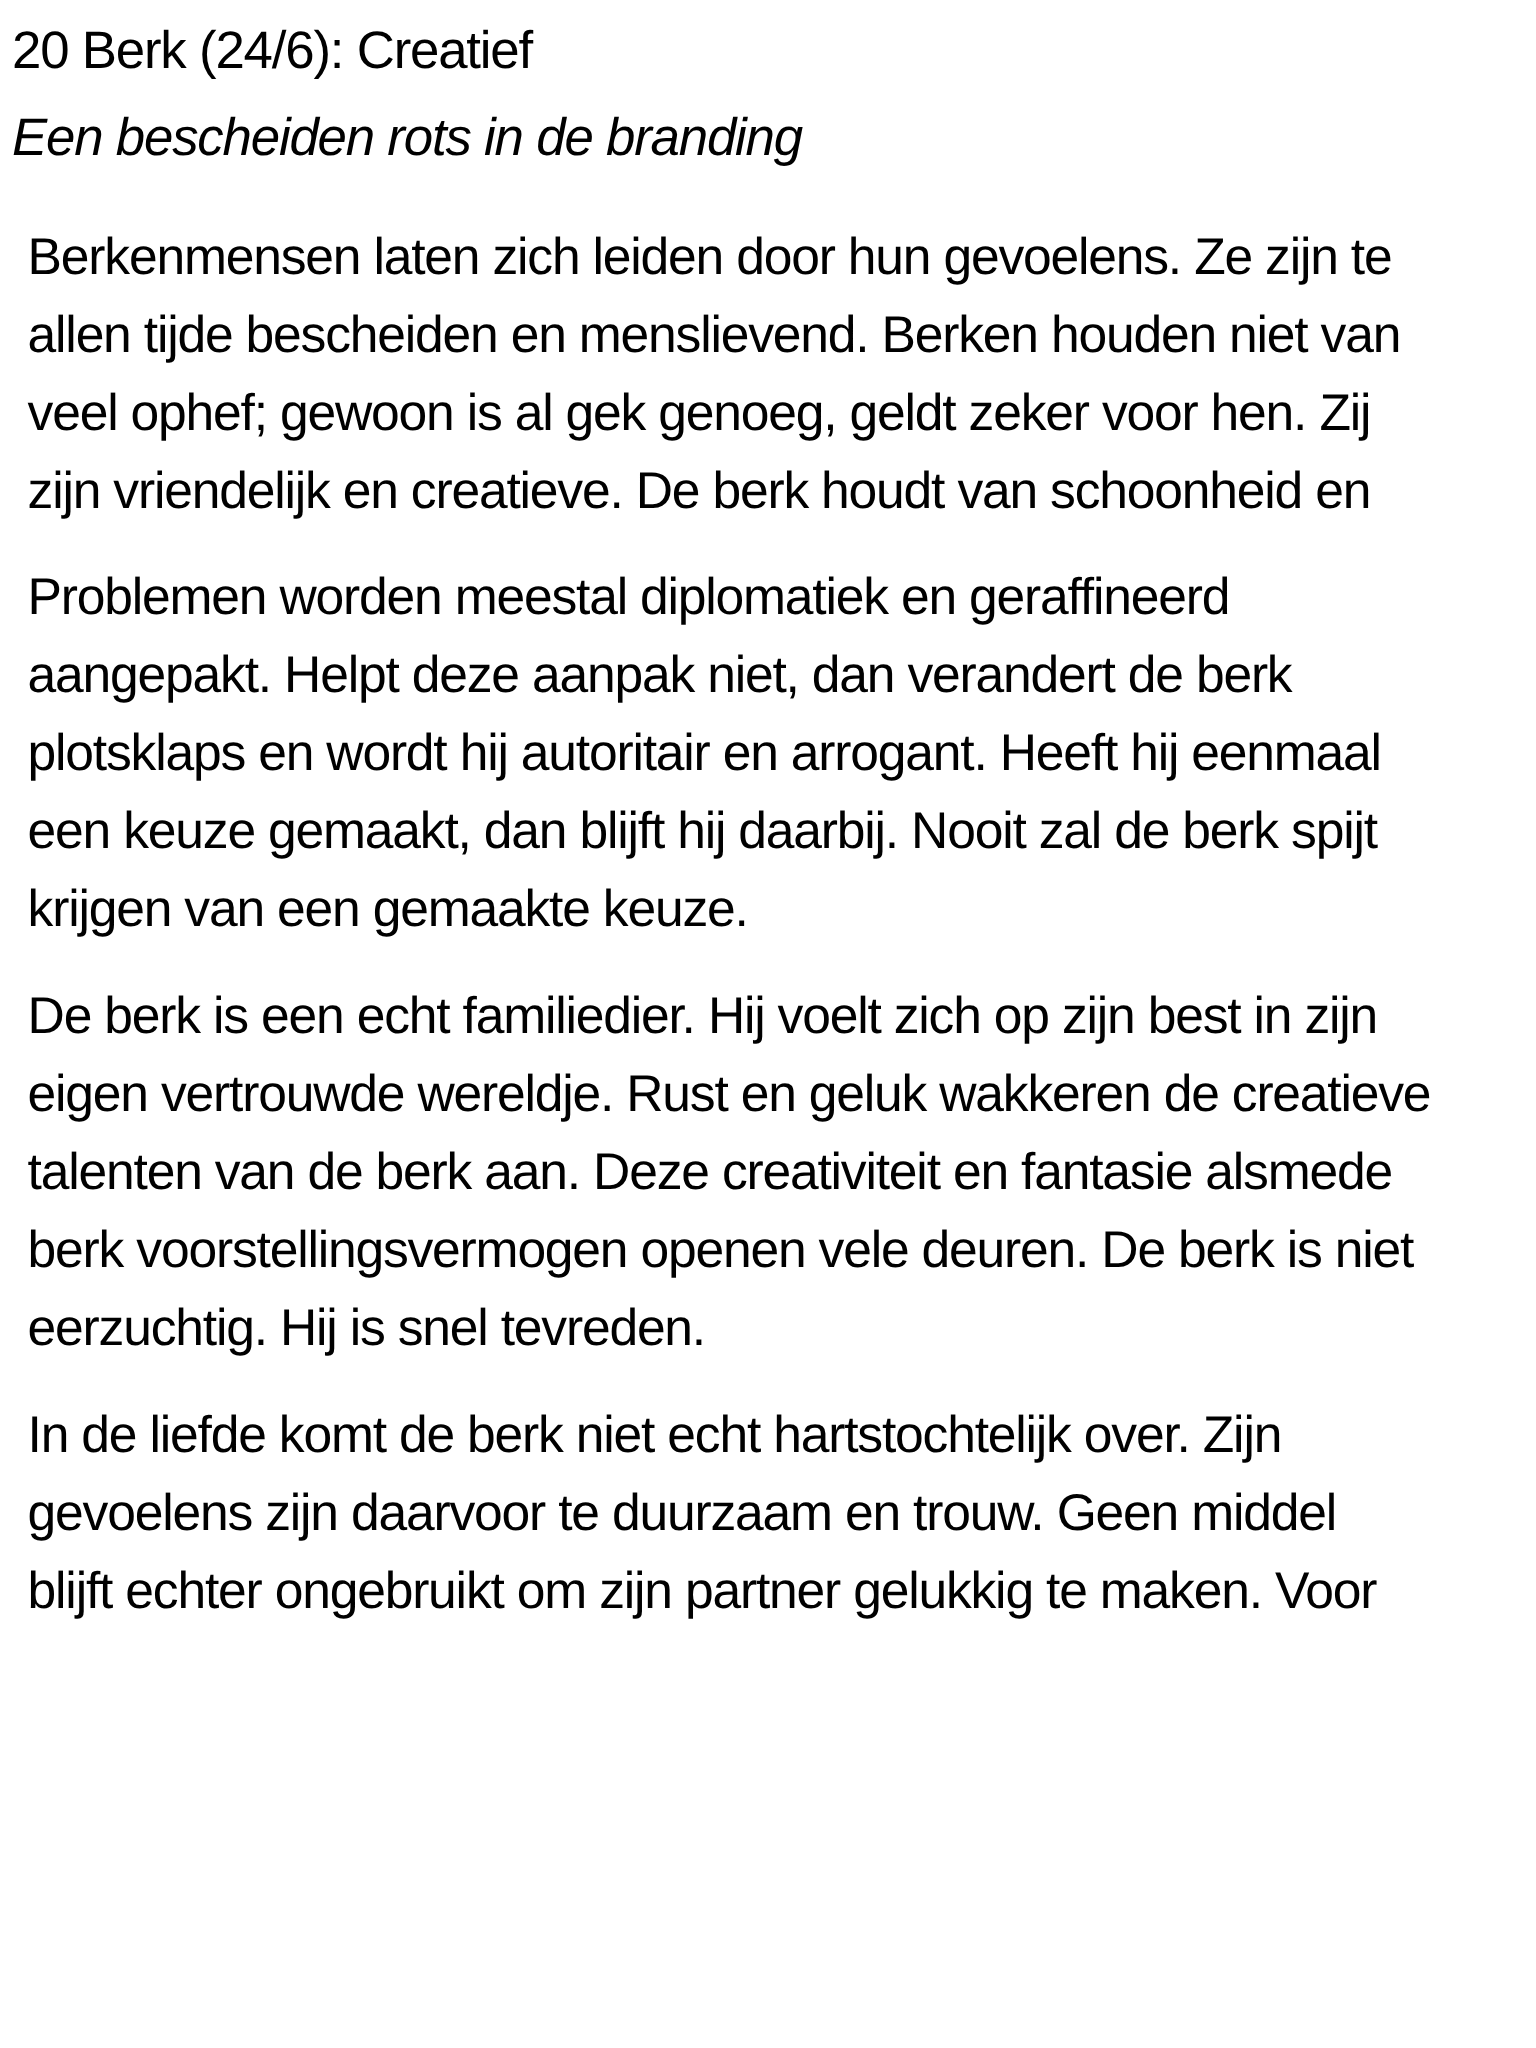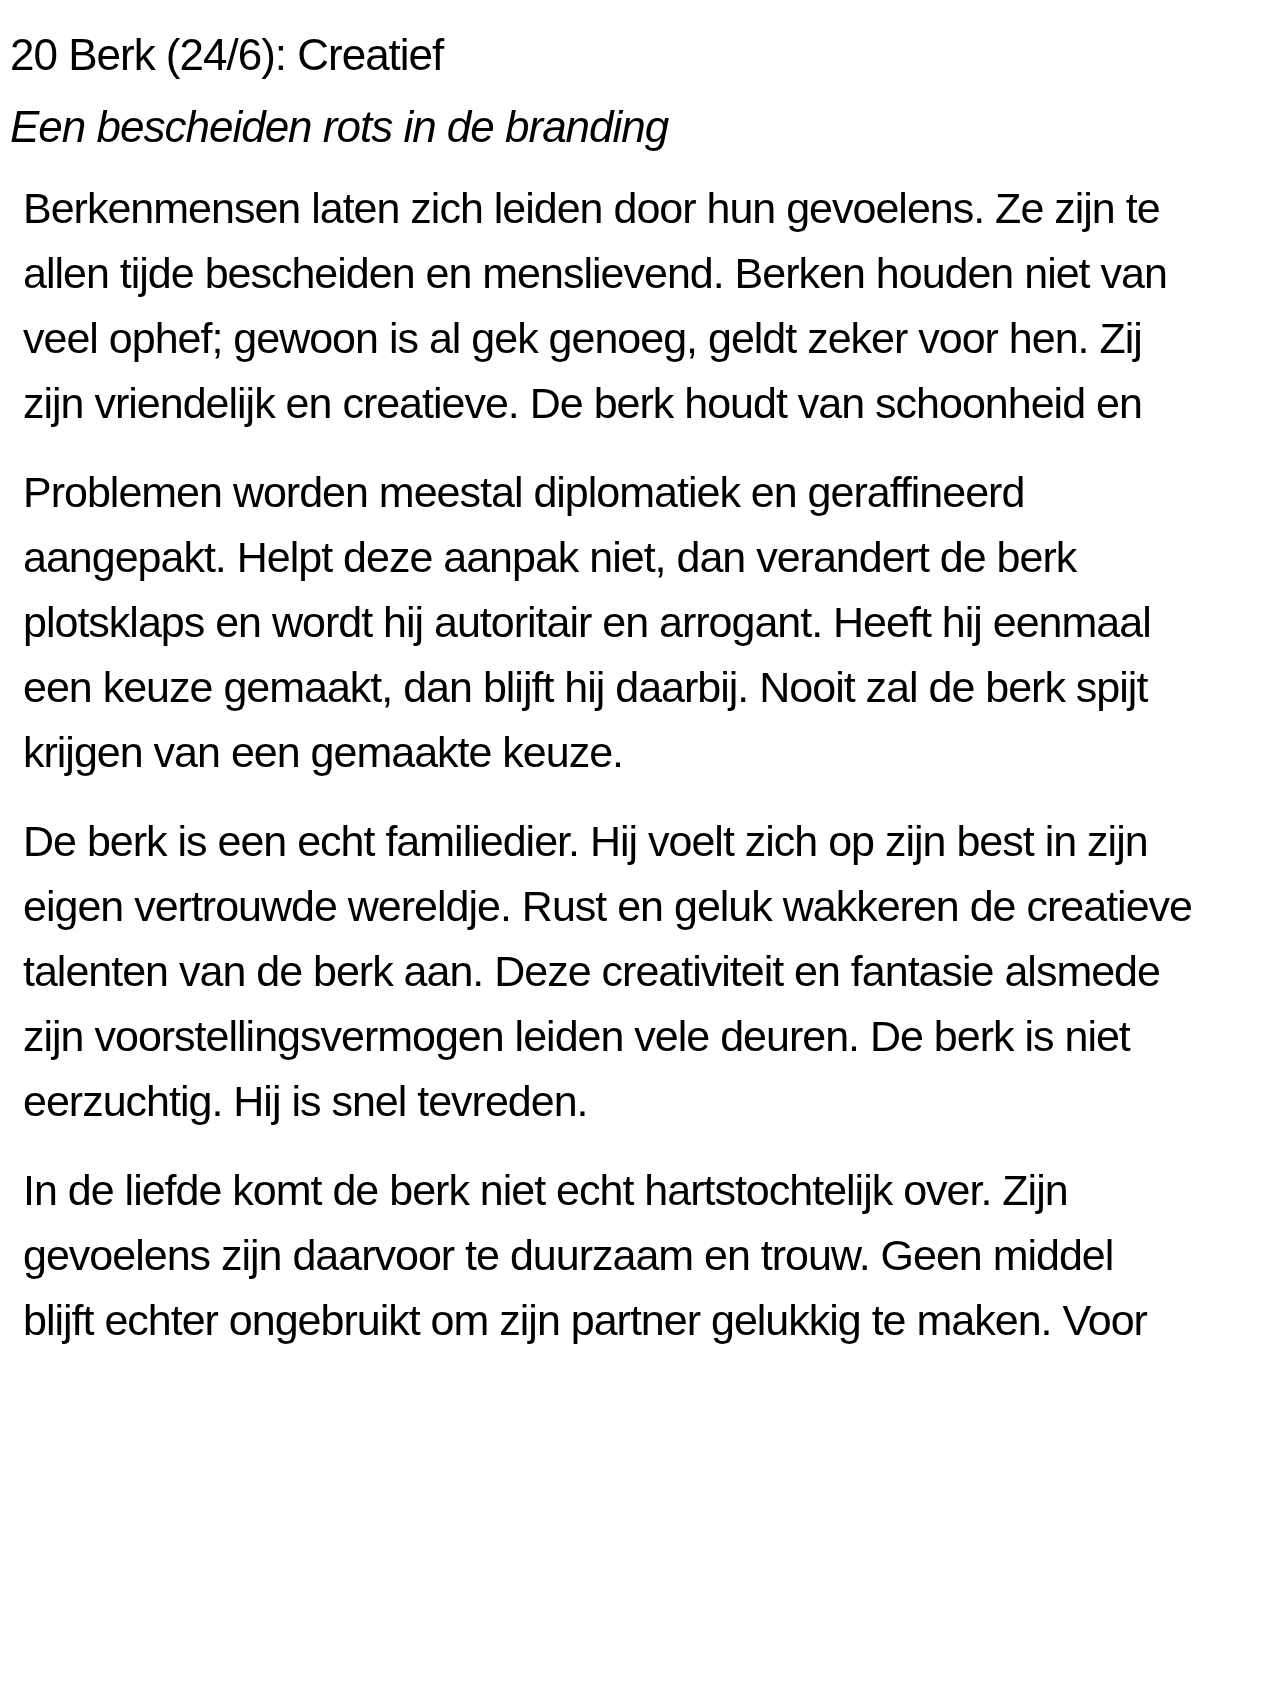--- a/index.html
+++ b/index.html
@@ -10,37 +10,37 @@
   body {
     height: 1707px;
     font-family: "Liberation Sans", sans-serif;
     color: #000000;
     overflow: hidden;
   }
   .page {
     width: 1280px;
     height: 1707px;
     background: #ffffff;
-    padding: 24px 10px 0 10px;
+    padding: 12px 10px 0 10px;
   }
   .doc-title {
     font-size: 44px;
     line-height: 62px;
     font-weight: 400;
     letter-spacing: -1px;
     margin-bottom: 10px;
     white-space: nowrap;
   }
   .doc-subtitle {
     font-size: 44px;
     line-height: 62px;
     font-style: italic;
     font-weight: 400;
     letter-spacing: -1px;
-    margin-bottom: 18px;
+    margin-bottom: 36px;
     white-space: nowrap;
   }
   .paragraph {
     margin-bottom: 24px;
     margin-left: 13px;
   }
   .line {
     font-size: 43px;
     line-height: 65px;
     letter-spacing: -1px;
@@ -68,21 +68,21 @@
     <div class="line">aangepakt. Helpt deze aanpak niet, dan verandert de berk</div>
     <div class="line">plotsklaps en wordt hij autoritair en arrogant. Heeft hij eenmaal</div>
     <div class="line">een keuze gemaakt, dan blijft hij daarbij. Nooit zal de berk spijt</div>
     <div class="line">krijgen van een gemaakte keuze.</div>
   </div>
 
   <div class="paragraph">
     <div class="line">De berk is een echt familiedier. Hij voelt zich op zijn best in zijn</div>
     <div class="line">eigen vertrouwde wereldje. Rust en geluk wakkeren de creatieve</div>
     <div class="line">talenten van de berk aan. Deze creativiteit en fantasie alsmede</div>
-    <div class="line">zijn voorstellingsvermogen leiden vele deuren. De berk is niet</div>
+    <div class="line">berk voorstellingsvermogen openen vele deuren. De berk is niet</div>
     <div class="line">eerzuchtig. Hij is snel tevreden.</div>
   </div>
 
   <div class="paragraph">
     <div class="line">In de liefde komt de berk niet echt hartstochtelijk over. Zijn</div>
     <div class="line">gevoelens zijn daarvoor te duurzaam en trouw. Geen middel</div>
     <div class="line">blijft echter ongebruikt om zijn partner gelukkig te maken. Voor</div>
   </div>
 
 </div>

